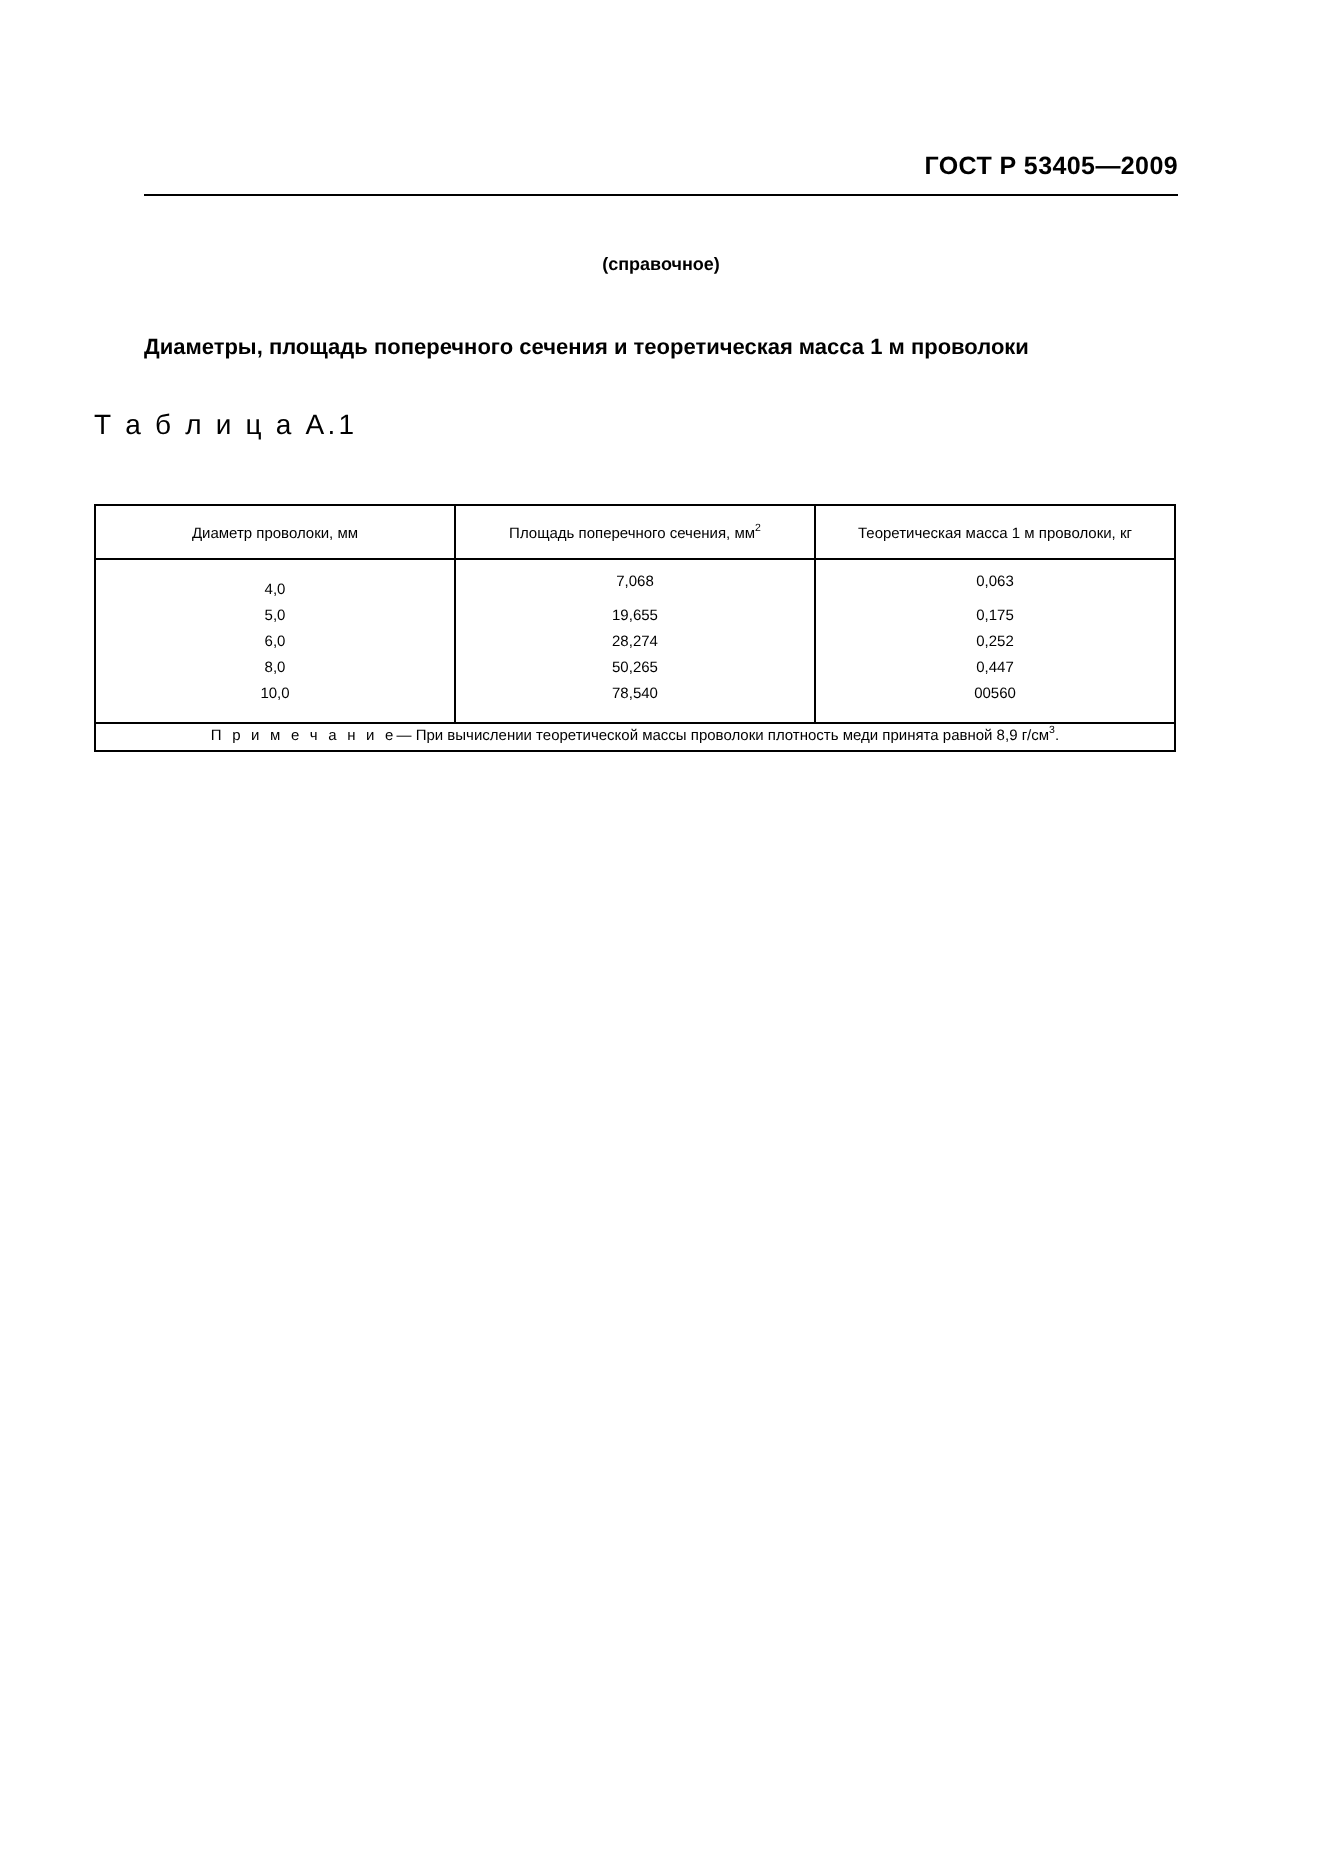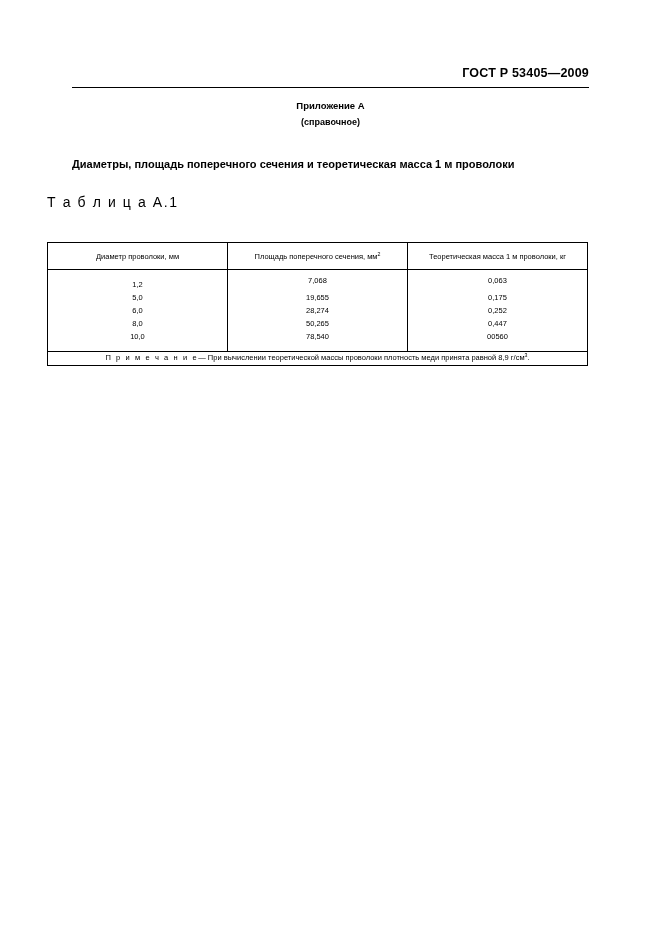--- a/index.html
+++ b/index.html
@@ -10,21 +10,21 @@
   body {
     width: 661px;
     height: 936px;
     position: relative;
     font-family: "Liberation Sans", sans-serif;
     color: #000000;
     -webkit-font-smoothing: antialiased;
   }
   .page {
     position: absolute;
-    left: 0; top: 6px;
+    left: 0; top: 16px;
     width: 661px;
     height: 808px;
     overflow: hidden;
   }
   
   .doc-header {
     position: absolute;
     left: 72px;
     top: 60px;
     width: 517px;
@@ -139,21 +139,20 @@
   }
 </style>
 </head>
 <body>
 
 <div class="page">
 
   <div class="doc-header">ГОСТ Р 53405—2009</div>
   <div class="header-rule"></div>
 
-  <div class="appendix-title">Приложение А</div>
   <div class="appendix-sub">(справочное)</div>
 
   <div class="section-title">Диаметры, площадь поперечного сечения и теоретическая масса 1 м проволоки</div>
 
   <div class="table-caption">Т а б л и ц а  А.1</div>
 
   <div class="tbl-wrap">
     <table class="data">
       <colgroup>
         <col class="col-a">
@@ -162,21 +161,21 @@
       </colgroup>
       <thead>
         <tr>
           <th><span>Диаметр проволоки, мм</span></th>
           <th><span>Площадь поперечного сечения, мм</span><sup>2</sup></th>
           <th><span>Теоретическая масса 1 м проволоки, кг</span></th>
         </tr>
       </thead>
       <tbody>
         <tr class="cellpad-top">
-          <td style="border-bottom:none;">1,2</td>
+          <td style="border-bottom:none;">4,0</td>
           <td style="border-bottom:none;">7,068</td>
           <td style="border-bottom:none;">0,063</td>
         </tr>
         <tr>
           <td style="border-top:none;border-bottom:none;">5,0</td>
           <td style="border-top:none;border-bottom:none;">19,655</td>
           <td style="border-top:none;border-bottom:none;">0,175</td>
         </tr>
         <tr>
           <td style="border-top:none;border-bottom:none;">6,0</td>

